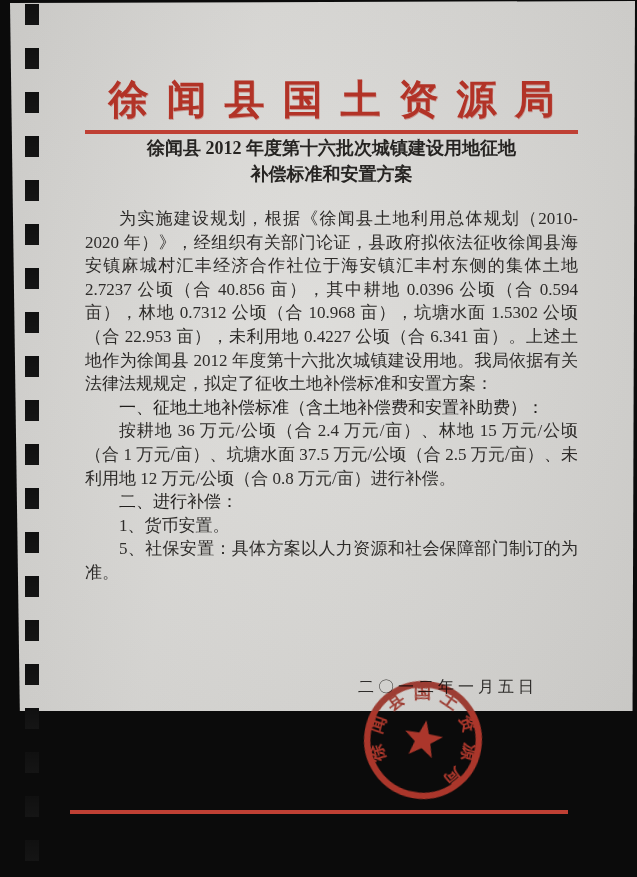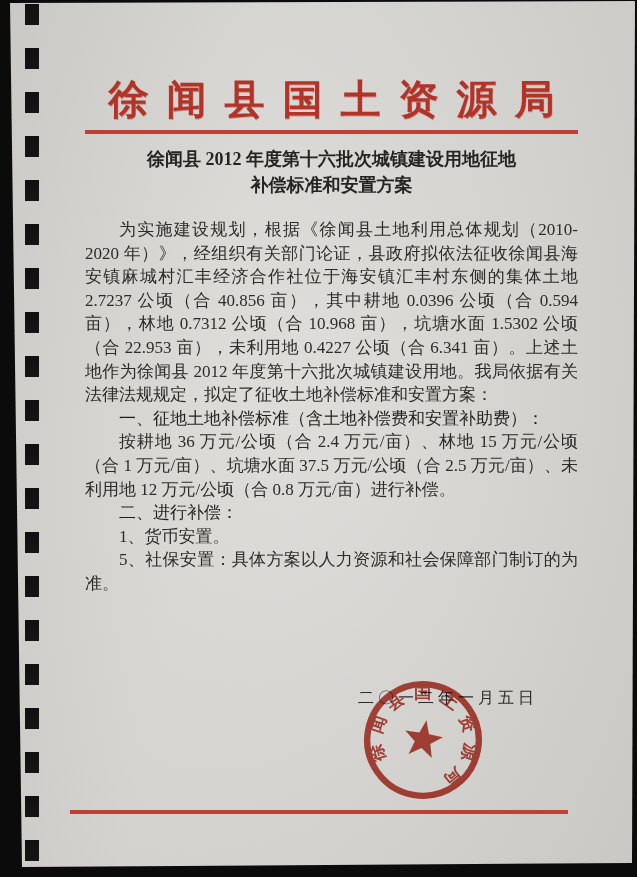--- a/index.html
+++ b/index.html
@@ -9,21 +9,21 @@
     --ink:#2e2c2a;
     --paper:#d8d7d4;
   }
   *{margin:0;padding:0;box-sizing:border-box;}
   html,body{width:637px;height:877px;overflow:hidden;}
   body{
     background:#0b0b0b;
     font-family:"Liberation Serif","DejaVu Serif",serif;
     position:relative;
   }
-  .page{position:absolute;inset:0;width:637px;height:877px;}
+  .page{position:absolute;inset:0;width:637px;height:711px;}
   .paper{
     position:absolute;inset:0;
     background:linear-gradient(100deg,#d2d1ce 0%,#dbdad7 35%,#d7d6d3 70%,#d3d2cf 100%);
     clip-path:polygon(10px 3px,635px 1px,632px 863px,22px 867px);
   }
   .paper-vignette{
     position:absolute;inset:0;
     background:radial-gradient(ellipse at 50% 45%, rgba(255,255,255,0.12) 0%, rgba(0,0,0,0.05) 100%);
     pointer-events:none;
   }
@@ -45,21 +45,21 @@
   .red-rule{
     margin-top:6px;height:2px;
     border-top:2px solid var(--rule_red);
     border-bottom:2px solid var(--rule_red);
   }
   .attachment{
     margin-top:-2px;
     color:var(--ink);font-size:15px;line-height:19px;
   }
   .doc-title{
-    margin-top:12px;text-align:center;
+    margin-top:1px;text-align:center;
     color:#262422;font-size:18px;font-weight:bold;line-height:26px;
   }
   .doc-title span{display:block;}
   .body-text{
     margin-top:20px;color:var(--ink);
     font-size:17px;line-height:23.6px;
     text-align:justify;
   }
   .body-text p{text-indent:2em;}
   .body-text p.bold{font-weight:normal;color:#211f1d;}

